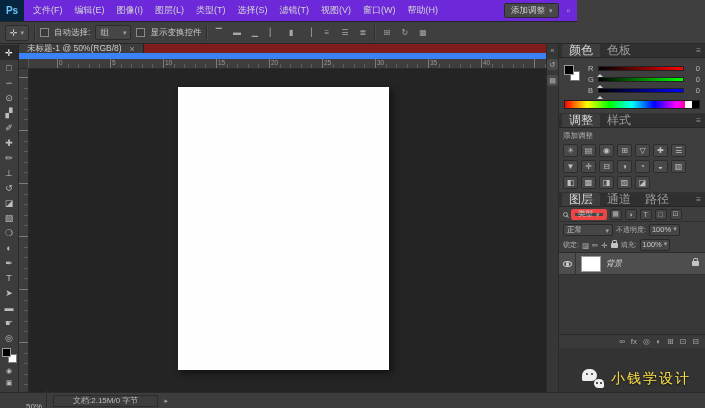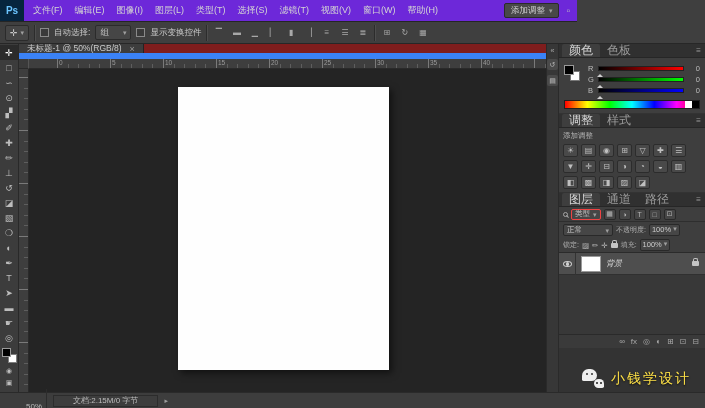--- a/index.html
+++ b/index.html
@@ -82,21 +82,21 @@
   .add-label{font-size:7.5px;color:#b5b5b5;margin:1px 0 3px}
   .arow{display:flex;gap:3px;margin-bottom:3px}
   .aic{width:15px;height:13px;background:#494949;border:1px solid #2c2c2c;border-radius:2px;font-size:8px;color:#c0c0c0;display:flex;align-items:center;justify-content:center}
 
   
   .layers-panel{height:155px;margin-top:1px;display:flex;flex-direction:column}
   .lrow{display:flex;align-items:center;gap:3px;padding:0 4px}
   .filter-row{height:15px;border-bottom:1px solid #2e2e2e}
   .mag{width:5px;height:5px;border:1px solid #a5a5a5;border-radius:50%;position:relative;flex:none}
   .mag::after{content:"";position:absolute;width:3px;height:1px;background:#a5a5a5;right:-2px;bottom:-1px;transform:rotate(45deg)}
-  .fsel{display:flex;align-items:center;gap:3px;background:#464646;border:1px solid #ef4444;border-radius:2px;height:11px;padding:0 3px;font-size:7.5px;color:#c4c4c4}
+  .fsel{display:flex;align-items:center;gap:3px;background:#464646;border:4px solid #ef4444;border-radius:2px;height:11px;padding:0 3px;font-size:7.5px;color:#c4c4c4}
   .fic{width:12px;height:11px;background:#464646;border:1px solid #292929;border-radius:2px;font-size:7px;color:#b5b5b5;display:flex;align-items:center;justify-content:center}
   .blend-row{height:16px}
   .bsel{display:flex;align-items:center;justify-content:space-between;width:50px;background:#464646;border:1px solid #292929;border-radius:2px;height:12px;padding:0 3px;font-size:7.5px;color:#ccc}
   .llab{font-size:7px;color:#b0b0b0;white-space:nowrap}
   .vsel{display:flex;align-items:flex-start;gap:2px;background:#464646;border:1px solid #292929;border-radius:2px;height:12px;padding:0 2px;font-size:7.5px;color:#ccc}
   .lock-row{height:15px;border-bottom:1px solid #2b2b2b}
   .lic{font-size:7.5px;color:#b5b5b5}
   .layer-list{flex:1;background:#383838}
   .layer-row{height:22px;display:flex;align-items:center;background:#4e4e4e;border-bottom:1px solid #303030}
   .eyebox{width:17px;height:22px;display:flex;align-items:center;justify-content:center;border-right:1px solid #333}

